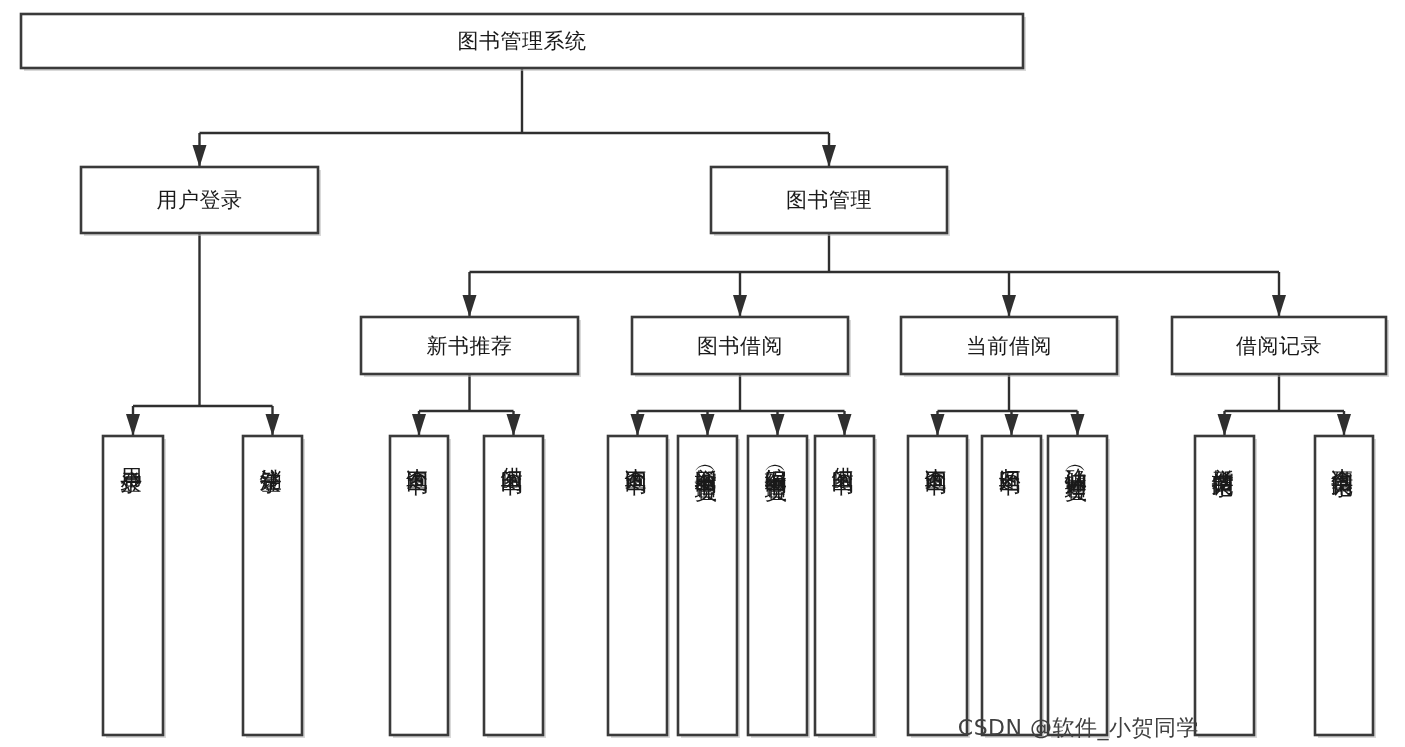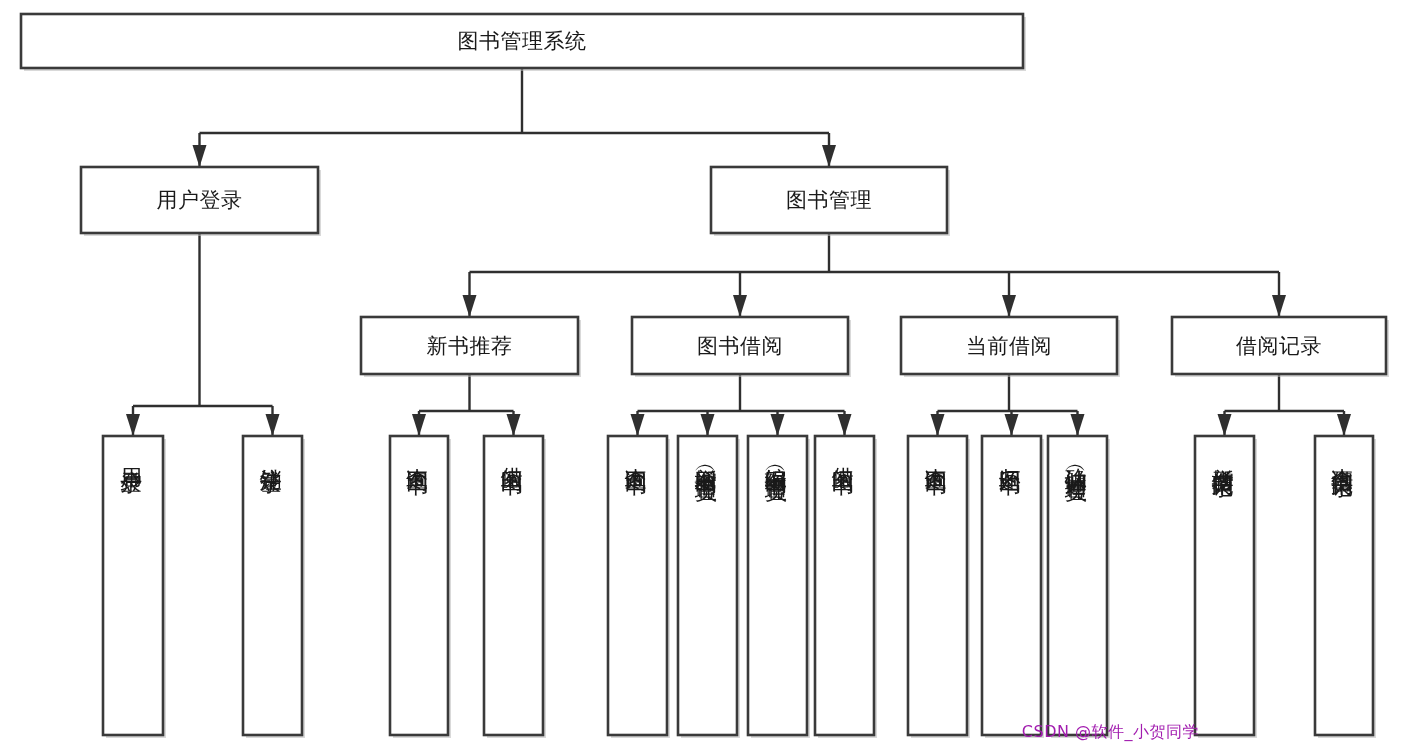--- a/index.html
+++ b/index.html
@@ -68,22 +68,22 @@
     text-align: start;
     white-space: nowrap;
     pointer-events: none;
     user-select: none;
   }
   .watermark {
     position: absolute;
     right: 10px;
     bottom: 4px;
     font-family: "DejaVu Sans", "Liberation Sans", sans-serif;
-    font-size: 16px;
-    color: #a21caf;
+    font-size: 22px;
+    color: #404040;
     letter-spacing: 0.5px;
     white-space: nowrap;
     user-select: none;
   }
 </style>
 </head>
 <body>
 
 <div id="diagram-root">
 

